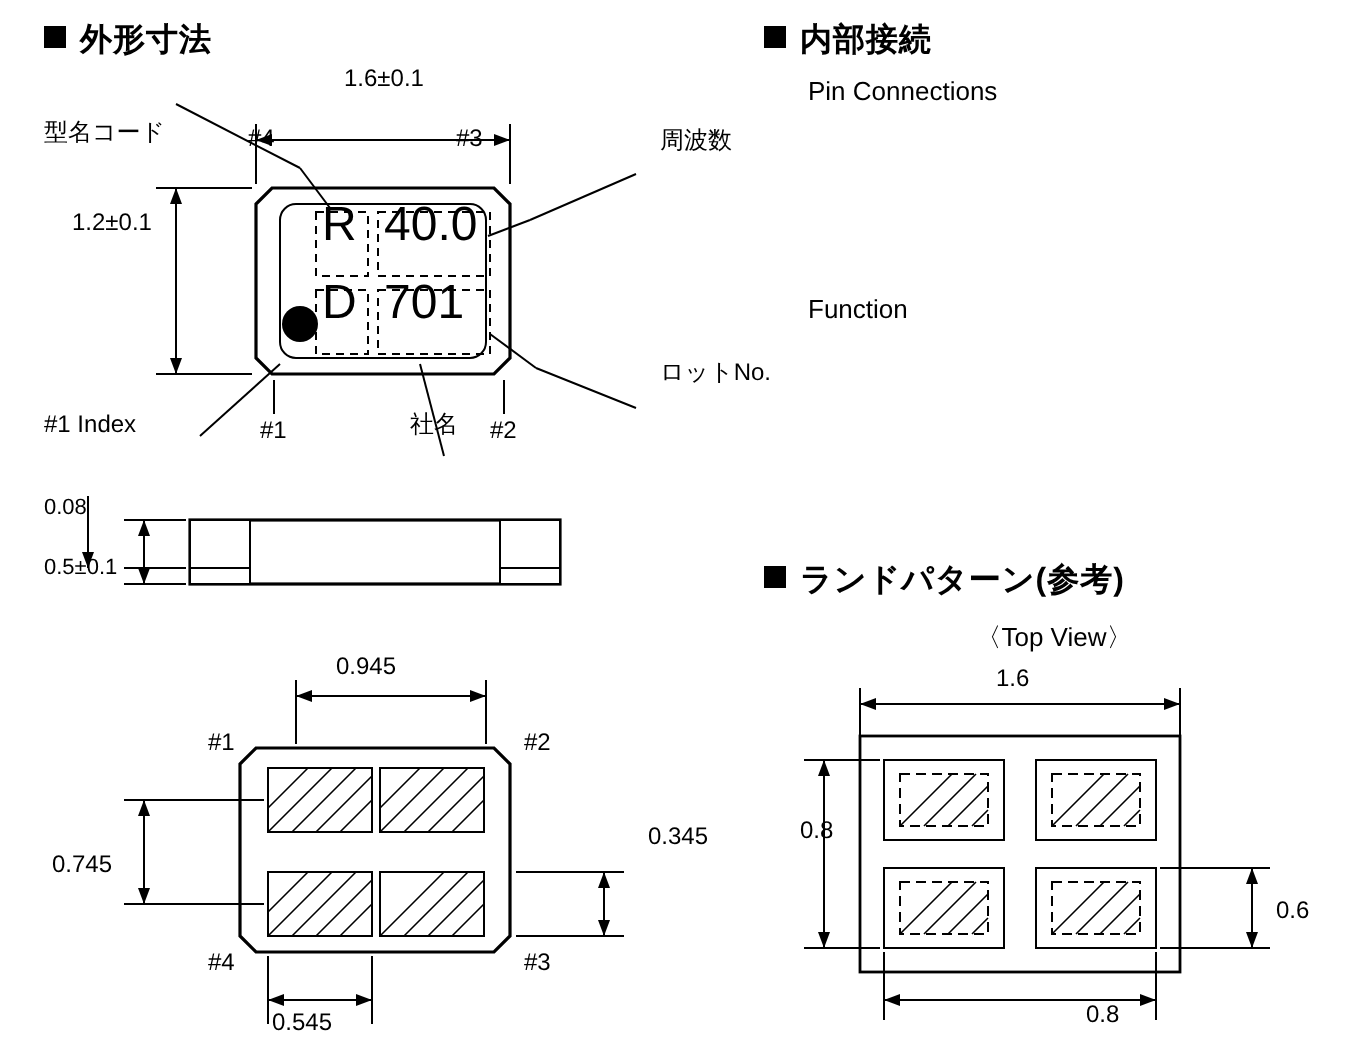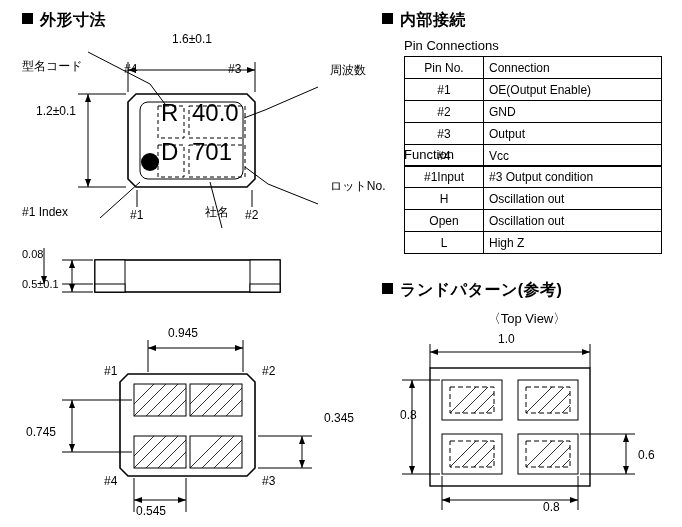--- a/index.html
+++ b/index.html
@@ -153,71 +153,23 @@
   <div class="abs lbl" style="left:262px;top:364px;">#2</div>
   <div class="abs lbl" style="left:104px;top:474px;">#4</div>
   <div class="abs lbl" style="left:262px;top:474px;">#3</div>
 
   <div class="abs" style="left:382px;top:10px;">
     <span class="sq"></span><span class="sec-title">内部接続</span>
   </div>
 
   <div class="abs subhead" style="left:404px;top:38px;">Pin Connections</div>
 
-  <table class="tbl abs" style="left:404px;top:56px;width:258px;">
-    <thead>
-      <tr>
-        <th class="ctr" style="width:68px;">Pin No.</th>
-        <th>Connection</th>
-      </tr>
-    </thead>
-    <tbody>
-      <tr>
-        <td class="ctr">#1</td>
-        <td>OE(Output Enable)</td>
-      </tr>
-      <tr>
-        <td class="ctr">#2</td>
-        <td>GND</td>
-      </tr>
-      <tr>
-        <td class="ctr">#3</td>
-        <td>Output</td>
-      </tr>
-      <tr>
-        <td class="ctr">#4</td>
-        <td>Vcc</td>
-      </tr>
-    </tbody>
-  </table>
 
   <div class="abs subhead" style="left:404px;top:147px;">Function</div>
 
-  <table class="tbl abs" style="left:404px;top:165px;width:258px;">
-    <thead>
-      <tr>
-        <th class="ctr" style="width:68px;">#1Input</th>
-        <th>#3 Output condition</th>
-      </tr>
-    </thead>
-    <tbody>
-      <tr>
-        <td class="ctr">H</td>
-        <td>Oscillation out</td>
-      </tr>
-      <tr>
-        <td class="ctr">Open</td>
-        <td>Oscillation out</td>
-      </tr>
-      <tr>
-        <td class="ctr">L</td>
-        <td>High Z</td>
-      </tr>
-    </tbody>
-  </table>
 
   <div class="abs" style="left:382px;top:280px;">
     <span class="sq"></span><span class="sec-title">ランドパターン(参考)</span>
   </div>
   <div class="abs tv" style="left:382px;top:310px;width:290px;">〈Top View〉</div>
 
   <svg class="abs" style="left:400px;top:330px;" width="280" height="190">
 
     <line x1="30" y1="14" x2="30" y2="38" stroke="#000" stroke-width="1"></line>
     <line x1="190" y1="14" x2="190" y2="38" stroke="#000" stroke-width="1"></line>
@@ -258,18 +210,18 @@
     <polygon points="226,104 223,112 229,112" fill="#000"></polygon>
     <polygon points="226,144 223,136 229,136" fill="#000"></polygon>
 
     <line x1="42" y1="146" x2="42" y2="180" stroke="#000" stroke-width="1"></line>
     <line x1="178" y1="146" x2="178" y2="180" stroke="#000" stroke-width="1"></line>
     <line x1="42" y1="170" x2="178" y2="170" stroke="#000" stroke-width="1"></line>
     <polygon points="42,170 50,167 50,173" fill="#000"></polygon>
     <polygon points="178,170 170,167 170,173" fill="#000"></polygon>
   </svg>
 
-  <div class="abs lbl" style="left:498px;top:332px;">1.0</div>
+  <div class="abs lbl" style="left:498px;top:332px;">1.6</div>
   <div class="abs lbl" style="left:400px;top:408px;">0.8</div>
   <div class="abs lbl" style="left:638px;top:448px;">0.6</div>
   <div class="abs lbl" style="left:543px;top:500px;">0.8</div>
 
 </div>
 
 </body></html>

